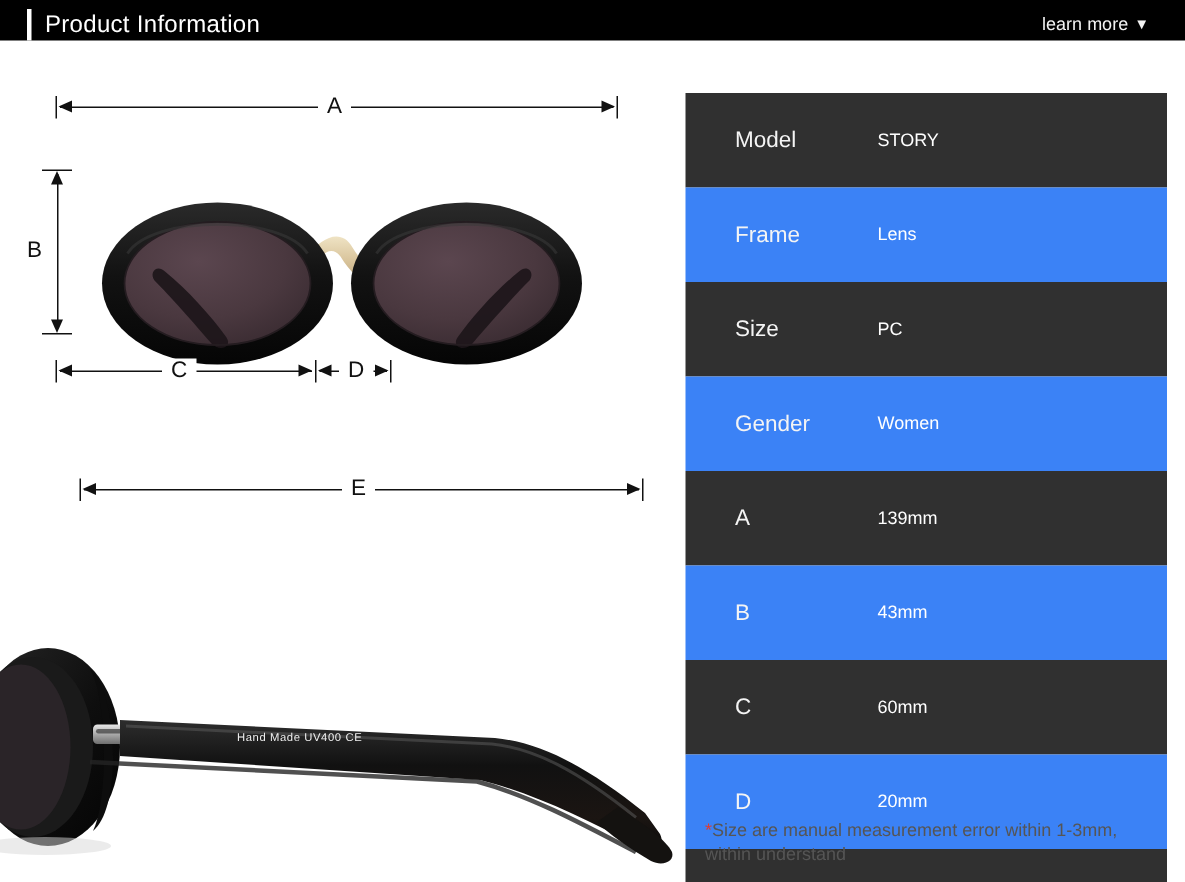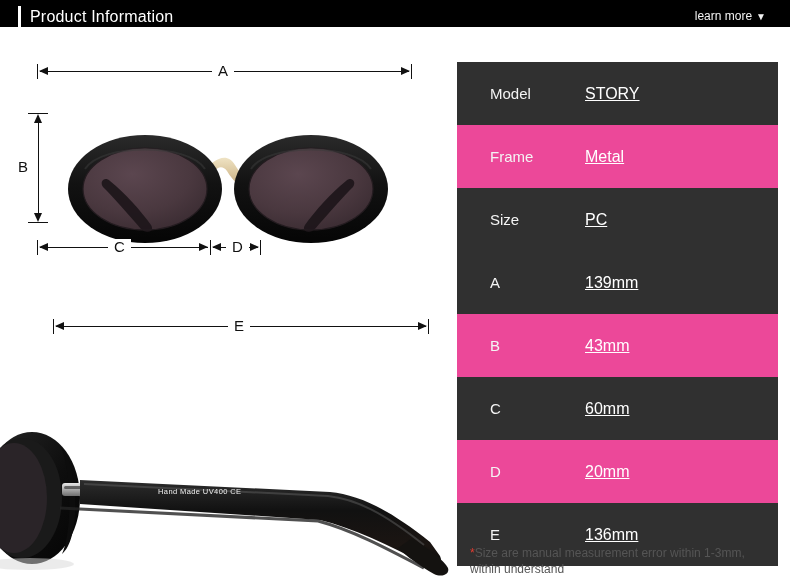--- a/index.html
+++ b/index.html
@@ -125,37 +125,36 @@
     left: 457px; top: 62px;
     width: 321px;
   }
   .spec-row {
     position: relative;
     height: 63px;
     display: flex;
     align-items: center;
   }
   .spec-row.odd  { background: #303030; }
-  .spec-row.even { background: #ec4899; }
+  .spec-row.even { background: #3b82f6; }
   .spec-key {
     position: absolute;
     left: 33px;
     font-size: 15px;
     color: #f4f4f4;
     line-height: 18px;
     white-space: nowrap;
   }
   .spec-val {
     position: absolute;
     left: 128px;
-    font-size: 16px;
+    font-size: 12px;
     color: #ffffff;
     line-height: 19px;
     white-space: nowrap;
-    text-decoration: underline;
   }
   #spec-note {
     position: absolute;
     left: 470px;
     top: 545px;
     width: 308px;
     text-align: left;
     font-size: 12px;
     color: #555555;
     line-height: 16px;
@@ -320,25 +319,29 @@
 </div>
 
 <div id="spec-table">
 
 <div class="spec-row odd">
       <div class="spec-key">Model</div>
       <div class="spec-val">STORY</div>
     </div>
     <div class="spec-row even">
       <div class="spec-key">Frame</div>
-      <div class="spec-val">Metal</div>
+      <div class="spec-val">Lens</div>
     </div>
     <div class="spec-row odd">
       <div class="spec-key">Size</div>
       <div class="spec-val">PC</div>
+    </div>
+    <div class="spec-row even">
+      <div class="spec-key">Gender</div>
+      <div class="spec-val">Women</div>
     </div>
     <div class="spec-row odd">
       <div class="spec-key">A</div>
       <div class="spec-val">139mm</div>
     </div>
     <div class="spec-row even">
       <div class="spec-key">B</div>
       <div class="spec-val">43mm</div>
     </div>
     <div class="spec-row odd">

